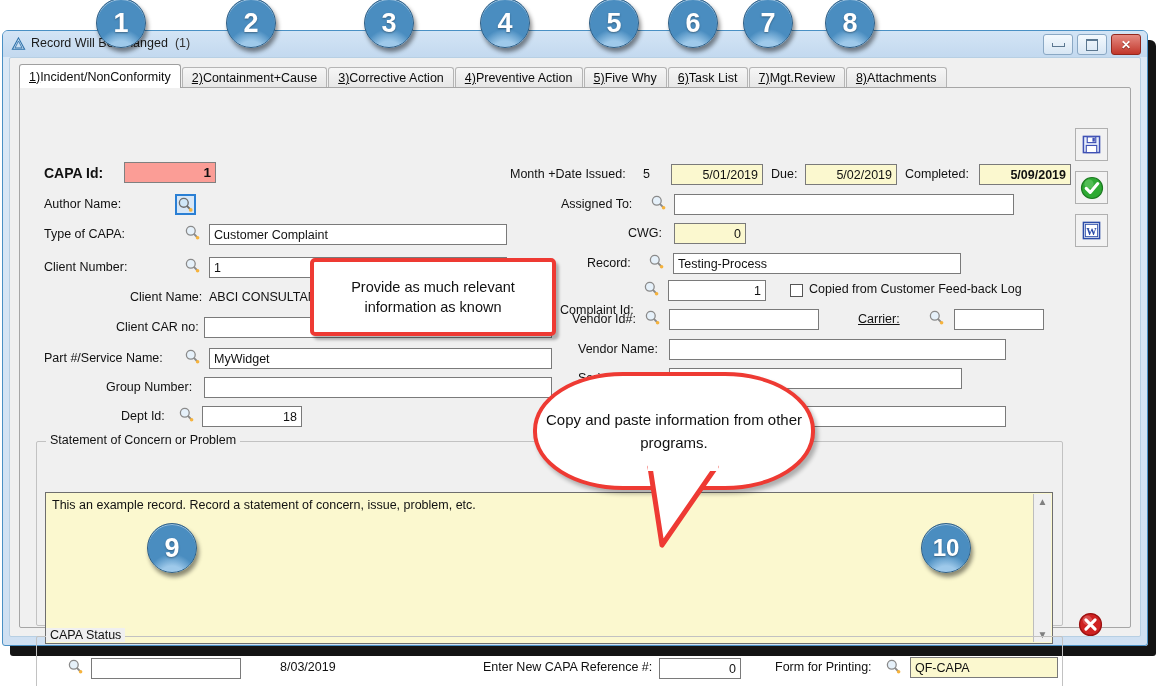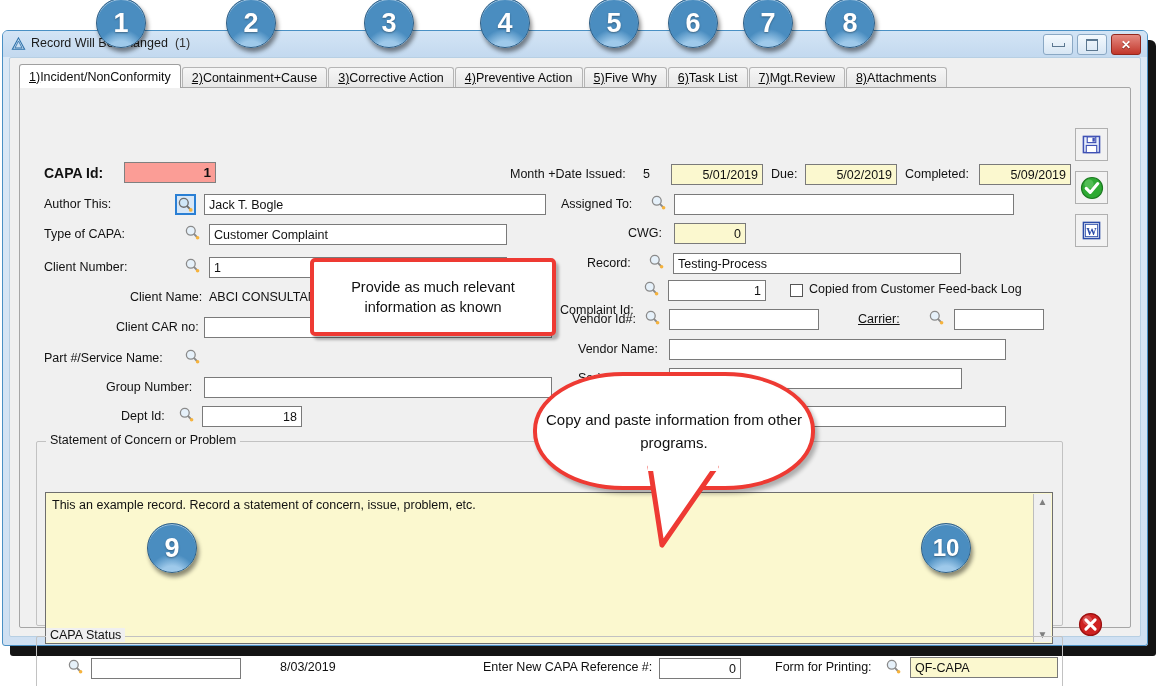--- a/index.html
+++ b/index.html
@@ -201,27 +201,26 @@
             <u>8)</u>
             <span> Attachments</span>
           </div>
       </div>
 
       <div class="page">
 
         <span class="lbl b" style="left:24px;top:77px;">CAPA Id:</span>
         <div class="fld pink num" style="left:104px;top:74px;width:92px;">1</div>
 
-        <span class="lbl" style="left:24px;top:109px;">Author This:</span>
+        <span class="lbl" style="left:24px;top:109px;">Author Name:</span>
         <svg class="mag boxed" style="left:155px;top:106px;" viewBox="0 0 20 20">
           <circle cx="8" cy="8" r="5.2" fill="#cfe6f7" stroke="#6d6d6d" stroke-width="1.6"></circle>
           <line x1="11.6" y1="11.6" x2="16" y2="16" stroke="#6d6d6d" stroke-width="2.4"></line>
           <circle cx="16.2" cy="16.4" r="2.2" fill="#f6b33d"></circle>
         </svg>
-        <div class="fld" style="left:184px;top:106px;width:342px;">Jack T. Bogle</div>
 
         <span class="lbl" style="left:24px;top:139px;">Type of CAPA:</span>
         <svg class="mag" style="left:164px;top:136px;" viewBox="0 0 20 20">
           <circle cx="8" cy="8" r="5.2" fill="#e6f1fa" stroke="#8a8a8a" stroke-width="1.5"></circle>
           <line x1="11.6" y1="11.6" x2="15.4" y2="15.4" stroke="#8a8a8a" stroke-width="2.3"></line>
           <circle cx="16" cy="16.2" r="2.1" fill="#f6b33d"></circle>
         </svg>
         <div class="fld" style="left:189px;top:136px;width:298px;">Customer Complaint</div>
 
         <span class="lbl" style="left:24px;top:172px;">Client Number:</span>
@@ -237,39 +236,40 @@
 
         <span class="lbl" style="left:96px;top:232px;">Client CAR no:</span>
         <div class="fld" style="left:184px;top:229px;width:348px;"></div>
 
         <span class="lbl" style="left:24px;top:263px;">Part #/Service Name:</span>
         <svg class="mag" style="left:164px;top:260px;" viewBox="0 0 20 20">
           <circle cx="8" cy="8" r="5.2" fill="#e6f1fa" stroke="#8a8a8a" stroke-width="1.5"></circle>
           <line x1="11.6" y1="11.6" x2="15.4" y2="15.4" stroke="#8a8a8a" stroke-width="2.3"></line>
           <circle cx="16" cy="16.2" r="2.1" fill="#f6b33d"></circle>
         </svg>
+        <div class="fld" style="left:189px;top:260px;width:343px;">MyWidget</div>
 
         <span class="lbl" style="left:86px;top:292px;">Group Number:</span>
         <div class="fld" style="left:184px;top:289px;width:348px;"></div>
 
         <span class="lbl" style="left:101px;top:321px;">Dept Id:</span>
         <svg class="mag" style="left:158px;top:318px;" viewBox="0 0 20 20">
           <circle cx="8" cy="8" r="5.2" fill="#e6f1fa" stroke="#8a8a8a" stroke-width="1.5"></circle>
           <line x1="11.6" y1="11.6" x2="15.4" y2="15.4" stroke="#8a8a8a" stroke-width="2.3"></line>
           <circle cx="16" cy="16.2" r="2.1" fill="#f6b33d"></circle>
         </svg>
         <div class="fld num" style="left:182px;top:318px;width:100px;">18</div>
 
         <span class="lbl" style="left:490px;top:79px;">Month +Date Issued:</span>
         <span class="plain" style="left:623px;top:79px;">5</span>
         <div class="fld yellow num" style="left:651px;top:76px;width:92px;">5/01/2019</div>
         <span class="lbl" style="left:751px;top:79px;">Due:</span>
         <div class="fld yellow num" style="left:785px;top:76px;width:92px;">5/02/2019</div>
         <span class="lbl" style="left:885px;top:79px;">Completed:</span>
-        <div class="fld yellow num" style="left:959px;top:76px;width:92px;">5/09/2019</div>
+        <div class="fld yellow num" style="left:959px;top:76px;width:92px;font-weight:bold;">5/09/2019</div>
 
         <span class="lbl" style="left:541px;top:109px;">Assigned To:</span>
         <svg class="mag" style="left:630px;top:106px;" viewBox="0 0 20 20">
           <circle cx="8" cy="8" r="5.2" fill="#e6f1fa" stroke="#8a8a8a" stroke-width="1.5"></circle>
           <line x1="11.6" y1="11.6" x2="15.4" y2="15.4" stroke="#8a8a8a" stroke-width="2.3"></line>
           <circle cx="16" cy="16.2" r="2.1" fill="#f6b33d"></circle>
         </svg>
         <div class="fld" style="left:654px;top:106px;width:340px;"></div>
 
         <span class="lbl" style="left:608px;top:138px;">CWG:</span>

